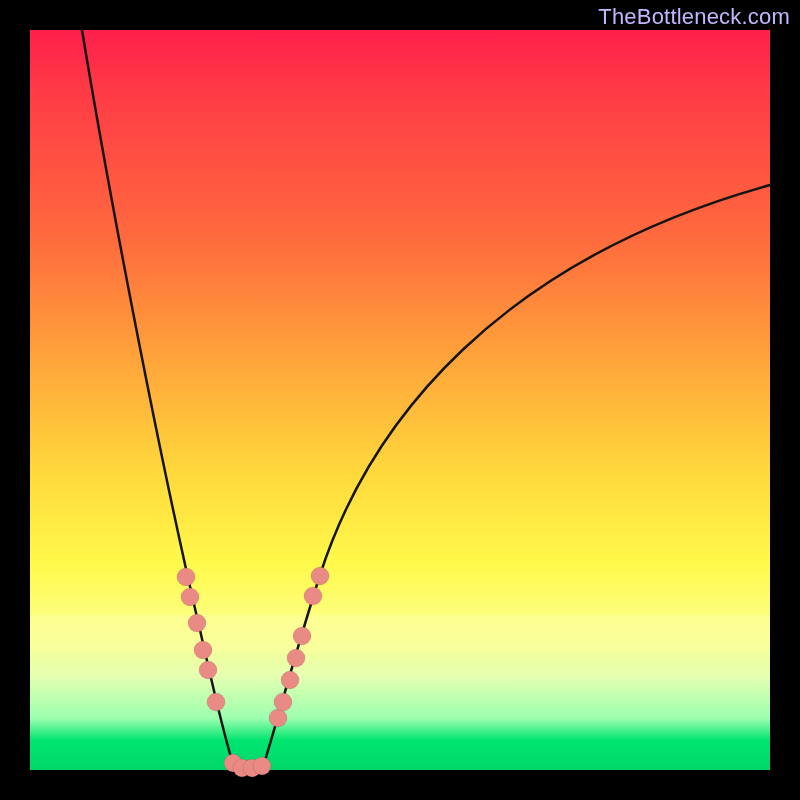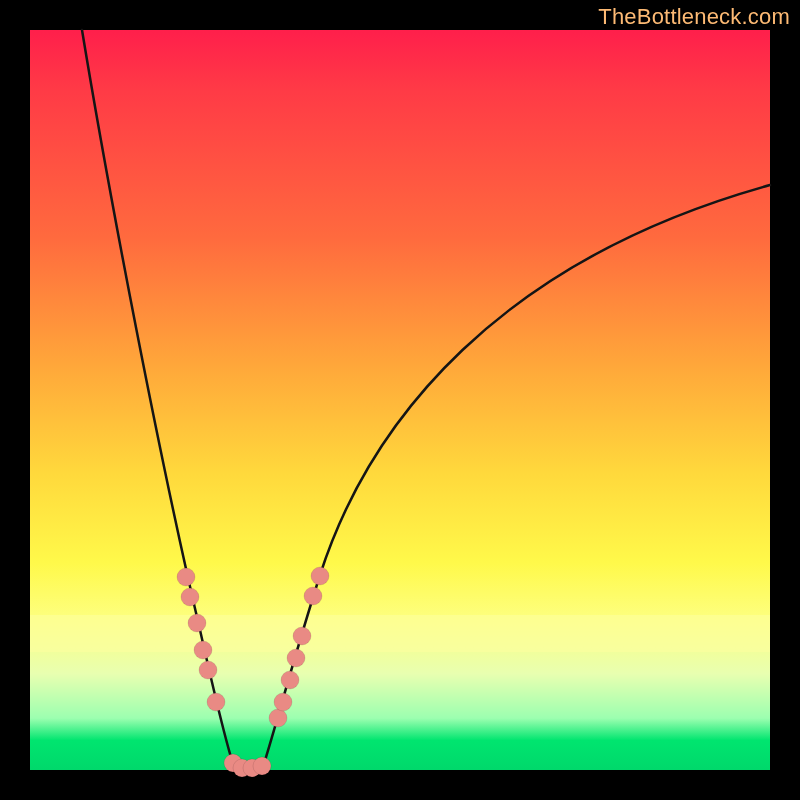--- a/index.html
+++ b/index.html
@@ -46,21 +46,21 @@
     right: 0;
     top: 79%;
     height: 5%;
     background: #feffa0;
     opacity: 0.55;
   }
   .watermark {
     position: absolute;
     top: 4px;
     right: 10px;
-    color: #fdba74;
+    color: #c4b5fd;
     font-size: 22px;
     font-weight: 500;
     letter-spacing: 0.2px;
     user-select: none;
   }
   svg.curves {
     position: absolute;
     left: 0;
     top: 0;
     width: 740px;

